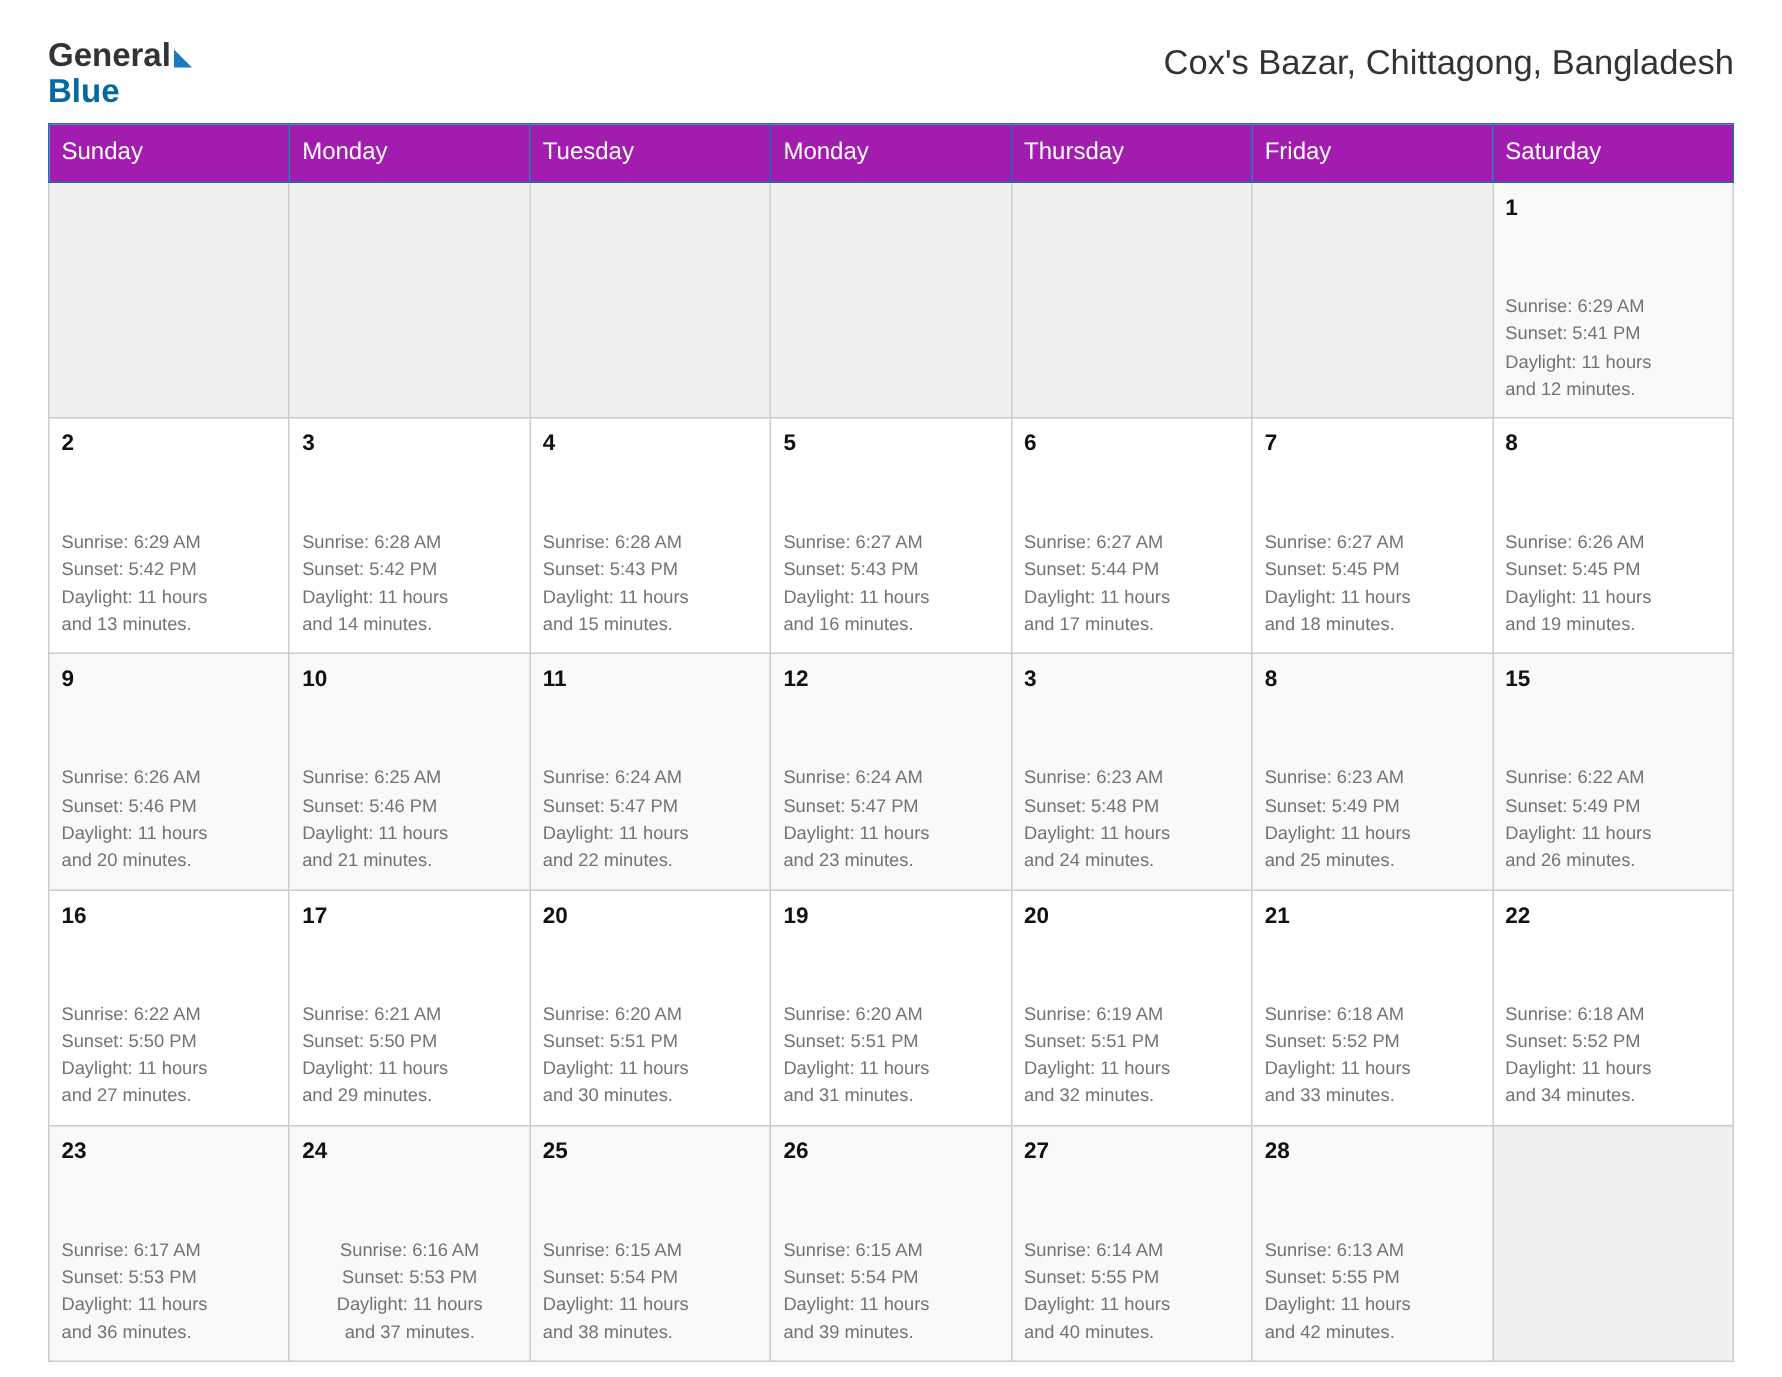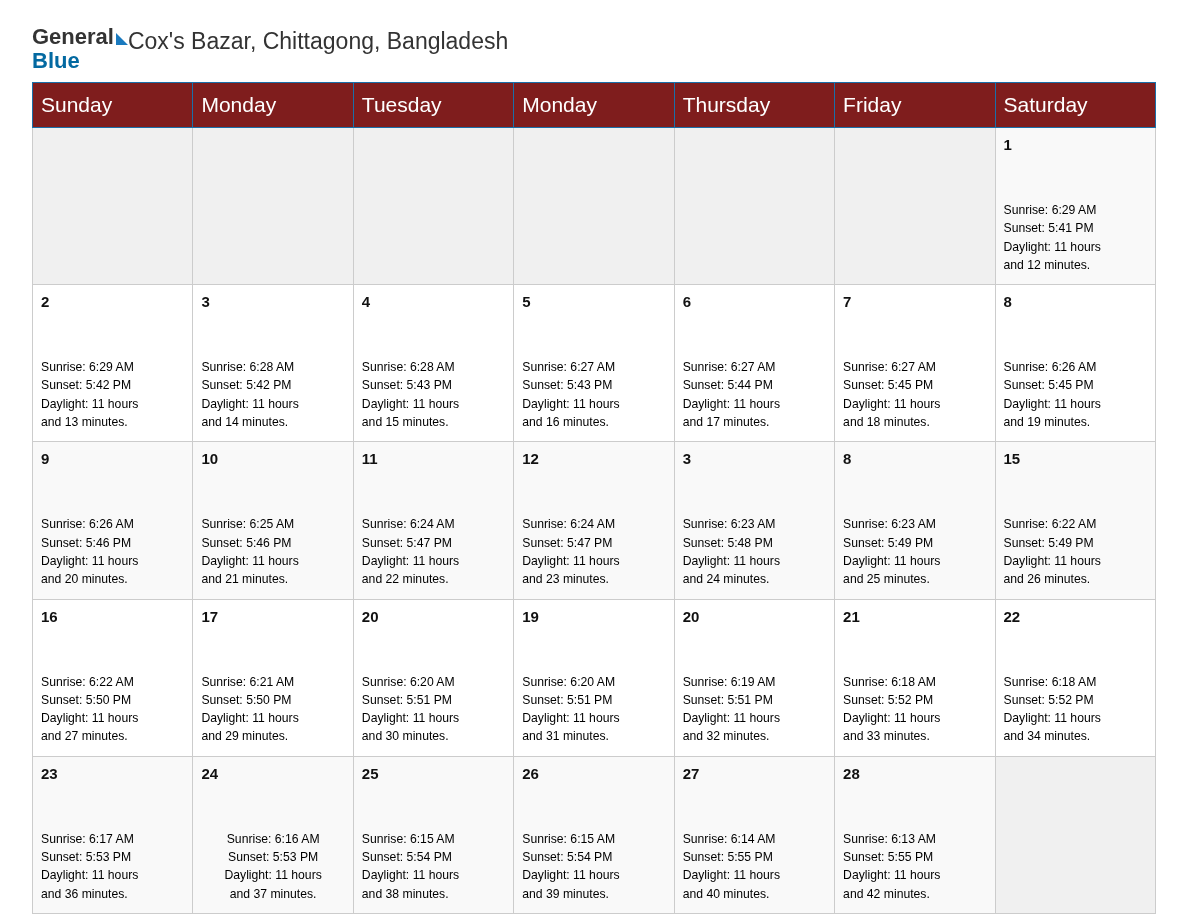--- a/index.html
+++ b/index.html
@@ -5,20 +5,21 @@
     * { box-sizing: border-box; margin: 0; padding: 0; }
     body {
       font-family: Arial, sans-serif;
       background: #fff;
       padding: 24px 32px;
       width: 1188px;
       min-height: 918px;
     }
     .header {
       display: flex;
+      justify-content: space-between;
       align-items: flex-start;
       margin-bottom: 8px;
     }
     .logo {
       display: flex;
       flex-direction: column;
       align-items: flex-start;
     }
     .logo-top {
       display: flex;
@@ -57,23 +58,23 @@
       font-size: 23px;
       color: #333;
       margin-top: 4px;
     }
     .calendar-table {
       width: 100%;
       border-collapse: collapse;
       margin-top: 8px;
     }
     .calendar-table thead tr th {
-      background-color: #7f1d1d;
+      background-color: #a21caf;
       color: #fff;
-      font-size: 21px;
+      font-size: 16px;
       font-weight: normal;
       padding: 10px 8px;
       text-align: left;
       border: 1px solid #1a6fa8;
     }
     .calendar-table tbody tr td {
       vertical-align: top;
       padding: 8px 8px 10px 8px;
       border: 1px solid #ccc;
       width: calc(100% / 7);
@@ -91,21 +92,21 @@
     
     .day-num {
       font-size: 15px;
       font-weight: bold;
       color: #111;
       display: block;
       margin-bottom: 3px;
     }
     .day-info {
       font-size: 12.2px;
-      color: #000000;
+      color: #737373;
       line-height: 1.5;
       margin-top: 48px;
     }
     .empty-cell {
       background: #f0f0f0 !important;
     }
   </style>
 </head>
 <body>
 

